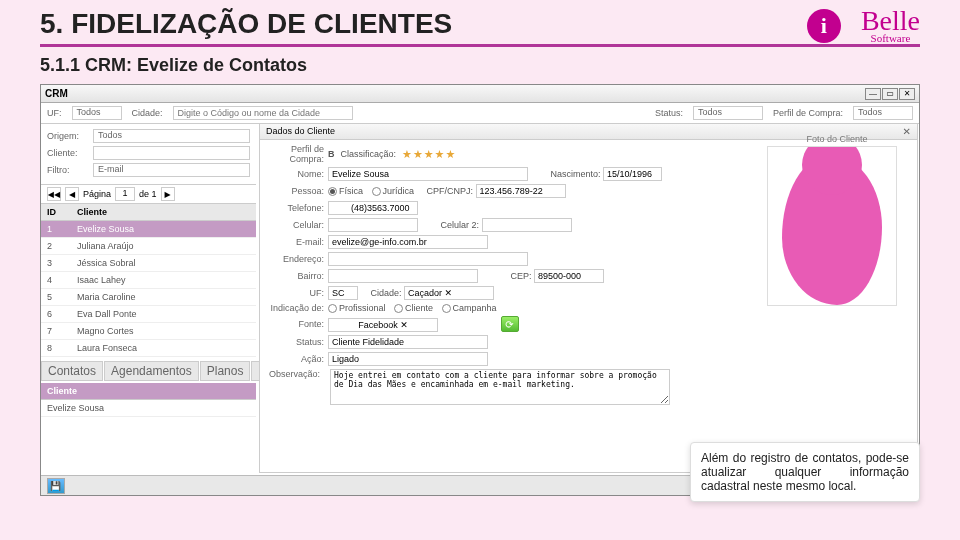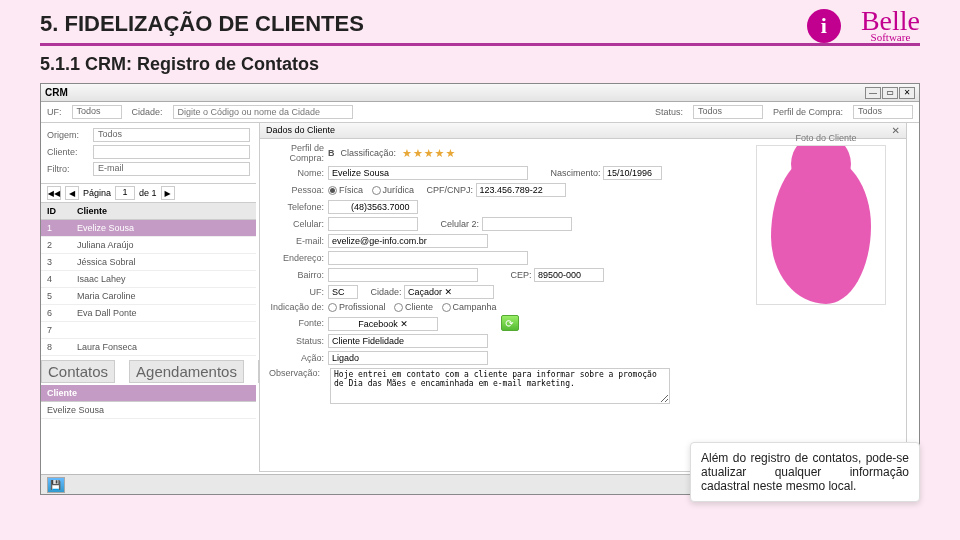--- a/index.html
+++ b/index.html
@@ -1,19 +1,19 @@
 <!DOCTYPE html>
 <html><head>
 <meta charset="utf-8">
 <style>
   * { box-sizing: border-box; margin: 0; padding: 0; }
   body { font-family: Arial, sans-serif; background: #fce9f3; width: 960px; height: 540px; overflow: hidden; position: relative; }
   .page-header { padding: 8px 40px 0; }
   .title-row { display: flex; align-items: center; justify-content: space-between; border-bottom: 3px solid #b03598; }
-  .title { font-size: 22px; font-weight: bold; color: #222; padding-bottom: 4px; }
+  .title { font-size: 28px; font-weight: bold; color: #222; padding-bottom: 4px; }
   .right-icons { display: flex; align-items: center; gap: 20px; }
   .info-circle { width: 34px; height: 34px; border-radius: 50%; background: #c2008f; color: #fff; display: flex; align-items: center; justify-content: center; font-size: 22px; font-weight: bold; font-family: serif; }
   .logo { font-family: 'Brush Script MT', cursive; color: #c2008f; font-size: 28px; line-height: 0.9; text-align: center; }
   .logo small { font-size: 11px; display: block; }
   .subtitle { font-size: 18px; font-weight: bold; color: #222; padding: 8px 0 6px; }
   .crm-window { margin: 2px 40px 0; border: 1px solid #888; background: #fff; position: relative; }
   .crm-titlebar { background: linear-gradient(#f8f8f8,#e4e4e4); border-bottom: 1px solid #aaa; height: 18px; display: flex; align-items: center; justify-content: space-between; padding: 0 4px; gap: 16px; }
   .crm-titlebar .t { font-size: 10px; font-weight: bold; }
   .win-btns { display: flex; gap: 1px; }
   .win-btn { width: 16px; height: 12px; border: 1px solid #888; font-size: 8px; display: flex; align-items: center; justify-content: center; background: #eee; }
@@ -26,26 +26,26 @@
   .lf-row .fld-input { flex: 1; }
   .pager { display: flex; align-items: center; gap: 4px; font-size: 9px; padding: 2px 6px; border-top: 1px solid #ccc; border-bottom: 1px solid #ccc; }
   .pager .pg-btn { border: 1px solid #ccc; width: 14px; height: 14px; display: flex; align-items: center; justify-content: center; font-size: 8px; }
   .table { font-size: 9px; }
   .th { display: flex; background: #e8e8e8; border-bottom: 1px solid #ccc; font-weight: bold; }
   .th div, .tr div { padding: 3px 6px; }
   .col-id { width: 30px; }
   .col-name { flex: 1; }
   .tr { display: flex; border-bottom: 1px solid #eee; color: #555; }
   .tr.sel { background: #c49bc4; color: #fff; }
-  .tabs { display: flex; gap: 14px; font-size: 15px; margin-top: 4px; }
+  .tabs { display: flex; gap: 1px; font-size: 12px; margin-top: 4px; }
   .tabs .tab { background: #e8e8e8; border: 1px solid #ccc; padding: 2px 6px; color: #666; }
   .sub-table { margin-top: 2px; }
   .sub-table .th { font-size: 9px; }
   .sub-table .tr { font-size: 9px; }
-  .right-panel { position: absolute; left: 218px; top: 38px; right: 12px; border: 1px solid #ccc; background: #fff; }
+  .right-panel { position: absolute; left: 218px; top: 38px; right: 1px; border: 1px solid #ccc; background: #fff; }
   .panel-title { background: linear-gradient(#f8f8f8,#e8e8e8); font-size: 9px; padding: 2px 6px; display: flex; justify-content: space-between; border-bottom: 1px solid #ccc; }
   .close-x { font-size: 10px; color: #666; cursor: pointer; }
   .form { padding: 4px 8px; font-size: 9px; color: #555; display: grid; grid-template-columns: 60px 1fr; row-gap: 3px; align-items: center; }
   .form .row-full { grid-column: 1 / 3; display: flex; align-items: center; gap: 6px; }
   .form label { text-align: right; padding-right: 4px; color: #666; }
   .form input, .form select, .form textarea { border: 1px solid #ccc; font-size: 9px; padding: 1px 3px; height: 14px; }
   .stars { color: #e8a838; font-size: 11px; letter-spacing: 1px; }
   .photo-box { position: absolute; right: 10px; top: 10px; width: 140px; text-align: center; }
   .photo-box .cap { font-size: 9px; color: #777; margin-bottom: 2px; }
   .photo { width: 130px; height: 160px; border: 1px solid #ddd; display: flex; align-items: flex-end; justify-content: center; overflow: hidden; }
@@ -65,21 +65,21 @@
 <div class="page-header">
   <div class="title-row">
     <div class="title">5. FIDELIZAÇÃO DE CLIENTES</div>
     <div class="right-icons">
       <div class="info-circle">i</div>
       <div class="logo">
         <span>Belle</span><small>Software</small>
       </div>
     </div>
   </div>
-  <div class="subtitle">5.1.1 CRM: Registro de Contatos</div>
+  <div class="subtitle">5.1.1 CRM: Evelize de Contatos</div>
 </div>
 
 <div class="crm-window" style="height:412px;">
   <div class="crm-titlebar">
     <span class="t">CRM</span>
     <div class="win-btns">
       <div class="win-btn">—</div>
       <div class="win-btn">▭</div>
       <div class="win-btn">✕</div>
     </div>
@@ -145,20 +145,21 @@
           <div class="tr">
             <div class="col-id">5</div>
             <div class="col-name">Maria Caroline</div>
           </div>
           <div class="tr">
             <div class="col-id">6</div>
             <div class="col-name">Eva Dall Ponte</div>
           </div>
           <div class="tr">
             <div class="col-id">7</div>
+            <div class="col-name">Magno Cortes</div>
           </div>
           <div class="tr">
             <div class="col-id">8</div>
             <div class="col-name">Laura Fonseca</div>
           </div>
         </div>
     </div>
     <div class="tabs" id="tabs">
         <span class="tab">Contatos</span>
         <span class="tab">Agendamentos</span>

